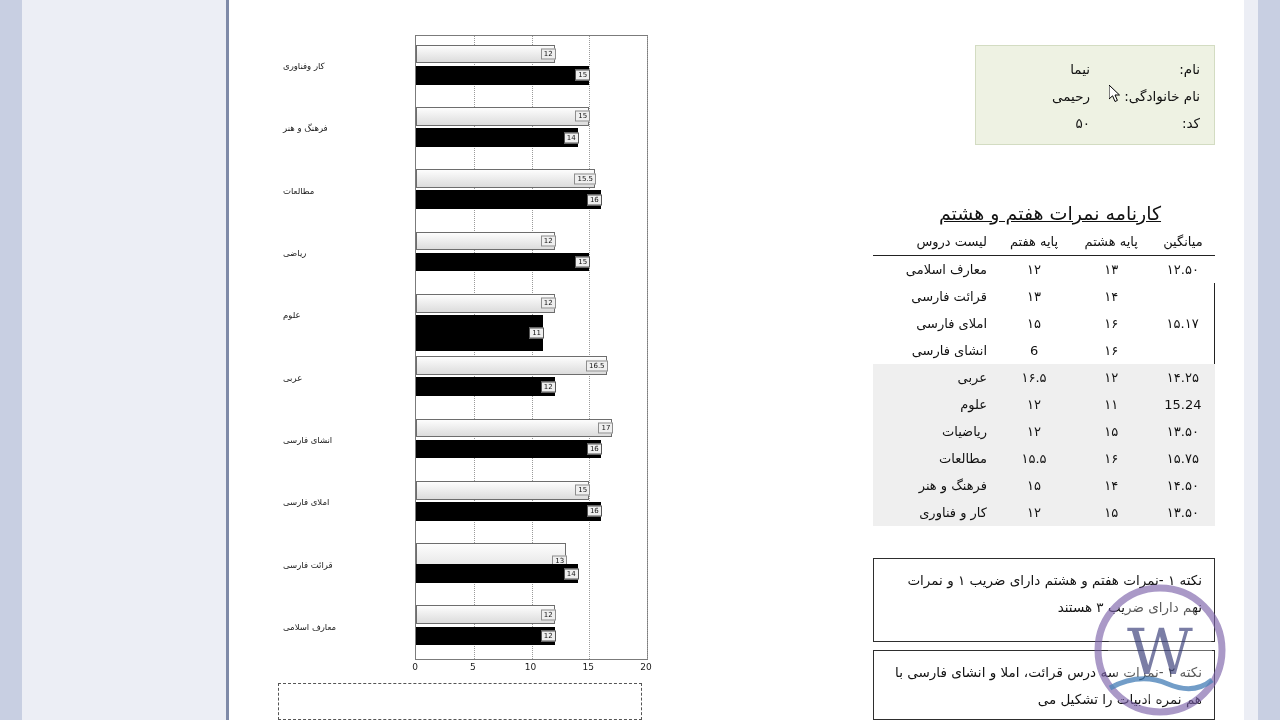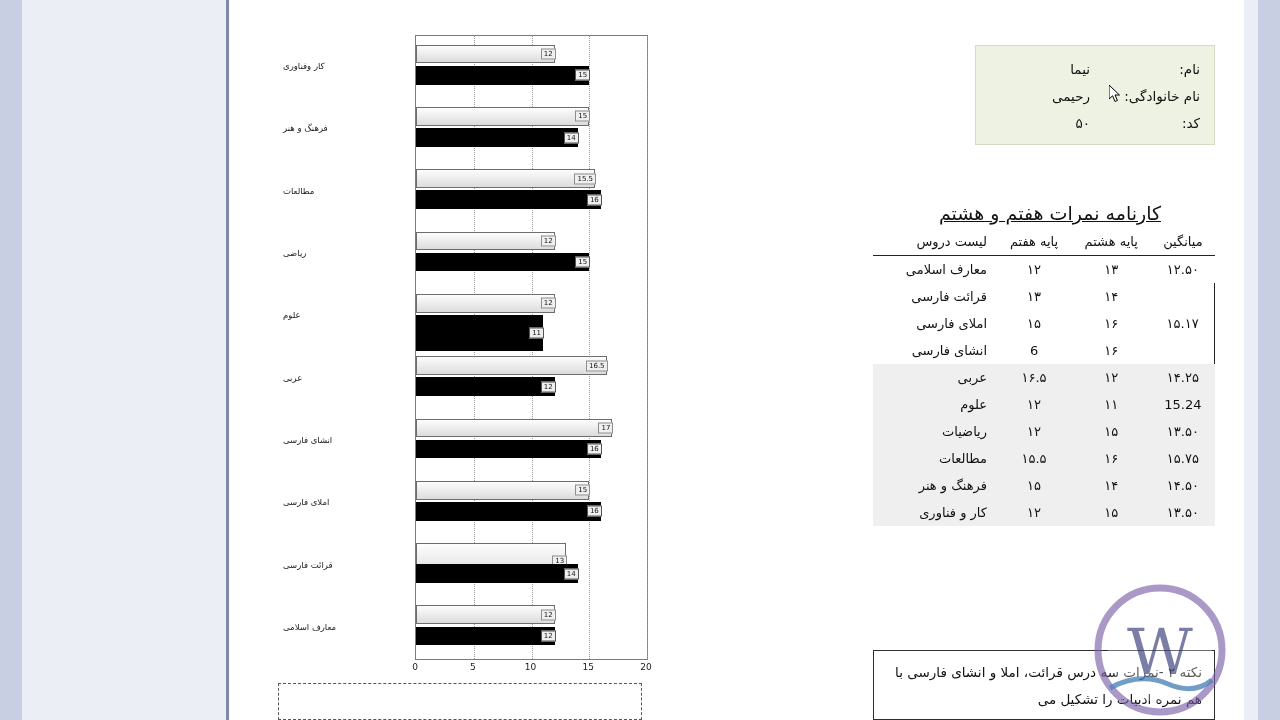--- a/index.html
+++ b/index.html
@@ -471,20 +471,23 @@
             </tr>
             <tr class="band">
               <td class="c-avg">۱۳.۵۰</td>
               <td class="c-g8">۱۵</td>
               <td class="c-g7">۱۲</td>
               <td class="c-name">کار و فناوری</td>
             </tr>
           </tbody>
       </table>
 
+      <div class="note note-1">
+        <span>نکته ۱ -نمرات هفتم و هشتم دارای ضریب ۱ و نمرات نهم دارای ضریب ۳ هستند</span>
+      </div>
       <div class="note note-2">
         <span>نکته ۲ -نمرات سه درس قرائت، املا و انشای فارسی با هم نمره ادبیات را تشکیل می</span>
       </div>
     </div>
 
     <div class="dotted-box"></div>
   </div>
 
   <svg class="watermark" viewBox="0 0 160 160">
     <circle cx="80" cy="80" r="62" fill="none" stroke="#7a5fa8" stroke-width="7" opacity="0.75"></circle>

